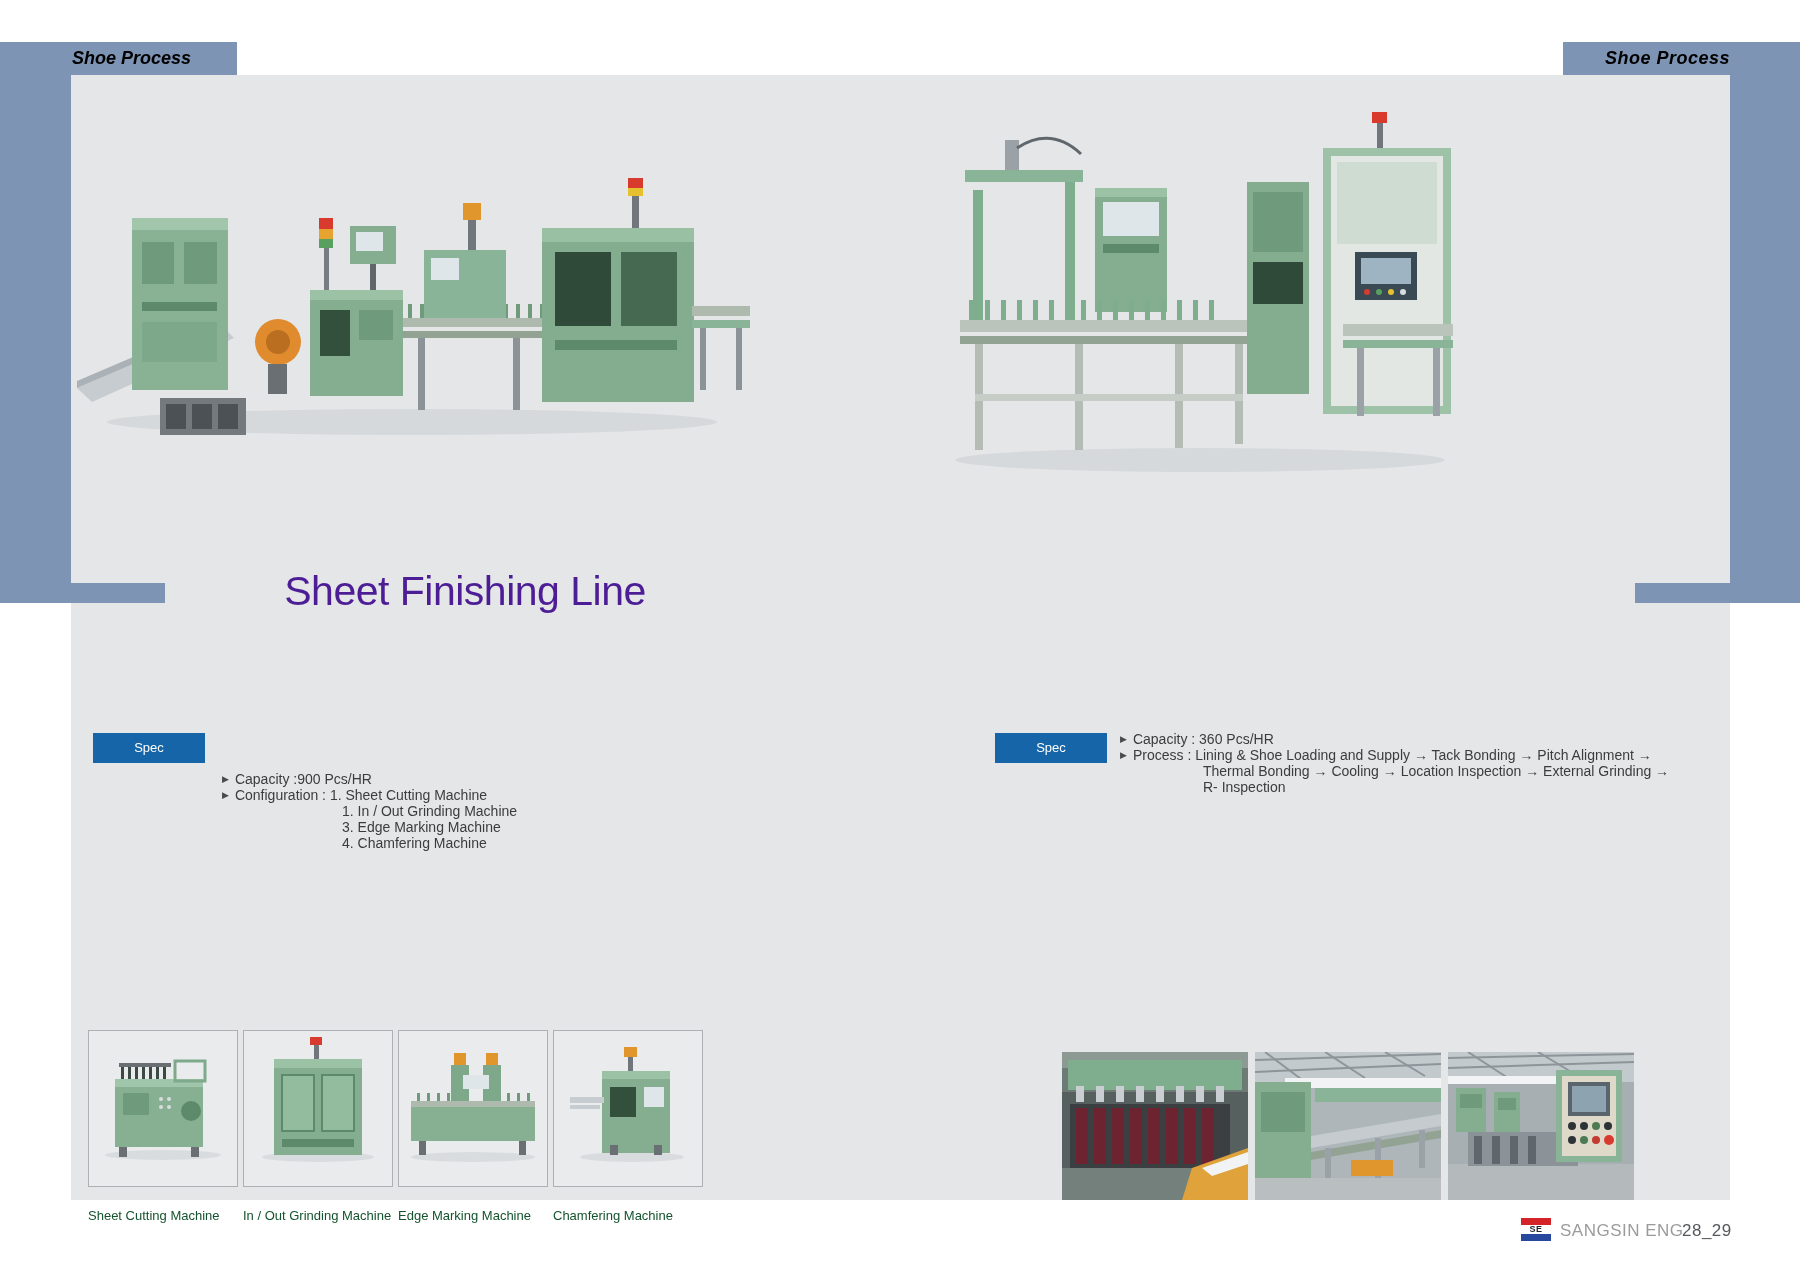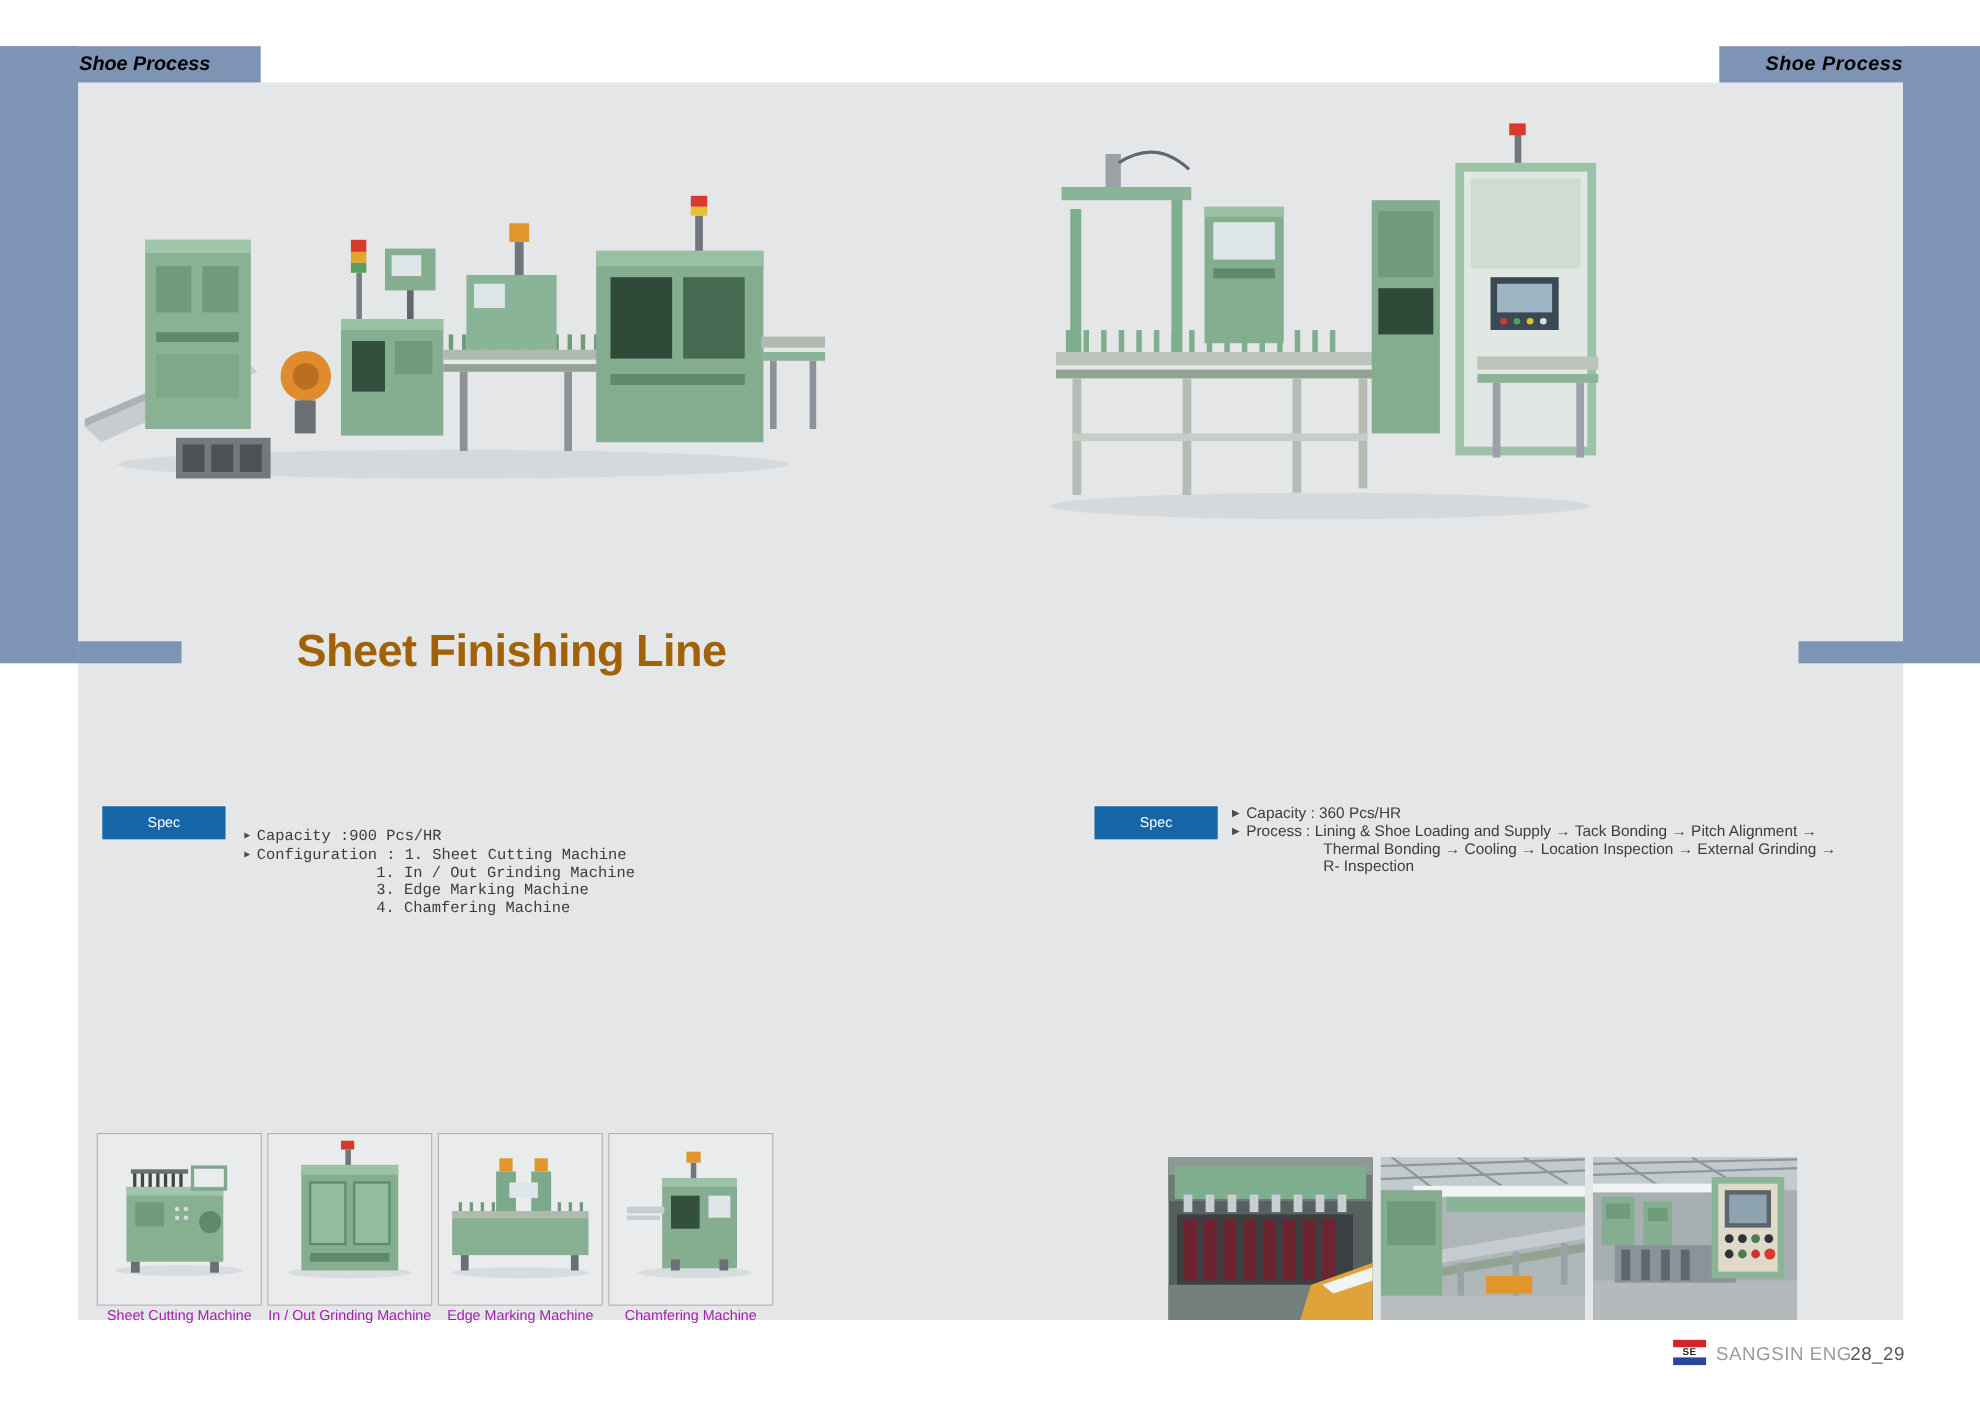--- a/index.html
+++ b/index.html
@@ -10,41 +10,41 @@
   .tab{position:absolute;top:42px;height:33px;background:#7e94b4;color:#000000;
        font-weight:bold;font-style:italic;font-size:18px;line-height:33px;box-sizing:border-box;}
   .tab-left{left:0;width:237px;padding-left:72px;}
   .tab-right{left:1563px;width:237px;text-align:right;padding-right:70px;letter-spacing:.5px;}
   .strip{position:absolute;background:#7e94b4;}
   .strip-left{left:0;top:42px;width:71px;height:561px;}
   .strip-left-foot{left:71px;top:583px;width:94px;height:20px;}
   .strip-right{left:1730px;top:42px;width:70px;height:561px;}
   .strip-right-foot{left:1635px;top:583px;width:95px;height:20px;}
   
-  .title{position:absolute;font-weight:bold;color:#a16207;font-size:41px;letter-spacing:-0.5px;
+  .title{position:absolute;font-weight:normal;color:#4c1d95;font-size:41px;letter-spacing:-0.5px;
          text-align:center;line-height:1.22;}
   .title-left{left:115px;top:566px;width:700px;}
   .title-right{left:950px;top:560px;width:700px;}
   
   .spec-box{position:absolute;width:112px;height:30px;background:#1565a8;color:#fff;
             font-weight:normal;font-size:13px;text-align:center;line-height:30px;}
   .spec-box-left{left:93px;top:733px;}
   .spec-box-right{left:995px;top:733px;}
   .spec-text{position:absolute;font-size:14px;color:#3c3c3c;line-height:16px;white-space:nowrap;}
-  .spec-text-left{left:222px;top:752px;font-family:Liberation Mono, monospace;}
+  .spec-text-left{left:222px;top:771px;}
   .spec-text-right{left:1120px;top:731px;}
   .blt{display:inline-block;font-size:9px;color:#4a4a4a;vertical-align:2px;margin-right:6px;}
   .ind-l{margin-left:120px;}
   .ind-r{margin-left:83px;}
   
   .thumbs{position:absolute;left:88px;top:1030px;display:flex;gap:5px;}
   .thumb-cell{width:150px;}
   .thumb-box{width:148px;height:155px;border:1px solid #aeb1b4;background:#eaebed;box-sizing:content-box;}
   .thumb-box svg{display:block;}
-  .thumb-caption{margin-top:1px;font-size:13px;color:#a21caf;text-align:center;white-space:nowrap;}
+  .thumb-caption{margin-top:21px;font-size:13px;color:#14532d;text-align:left;white-space:nowrap;}
   
   .photos{position:absolute;left:1062px;top:1052px;display:flex;gap:7px;}
   .photo{width:186px;height:148px;overflow:hidden;}
   
   .machine-left{position:absolute;left:72px;top:100px;width:680px;height:370px;}
   .machine-right{position:absolute;left:945px;top:112px;width:520px;height:380px;}
   
   .footer-logo{position:absolute;left:1521px;top:1218px;width:30px;height:24px;}
   .footer-logo .bar-red{height:7px;background:#d42329;}
   .footer-logo .bar-mid{height:9px;background:#ffffff;color:#22262b;font-size:9px;font-weight:bold;

